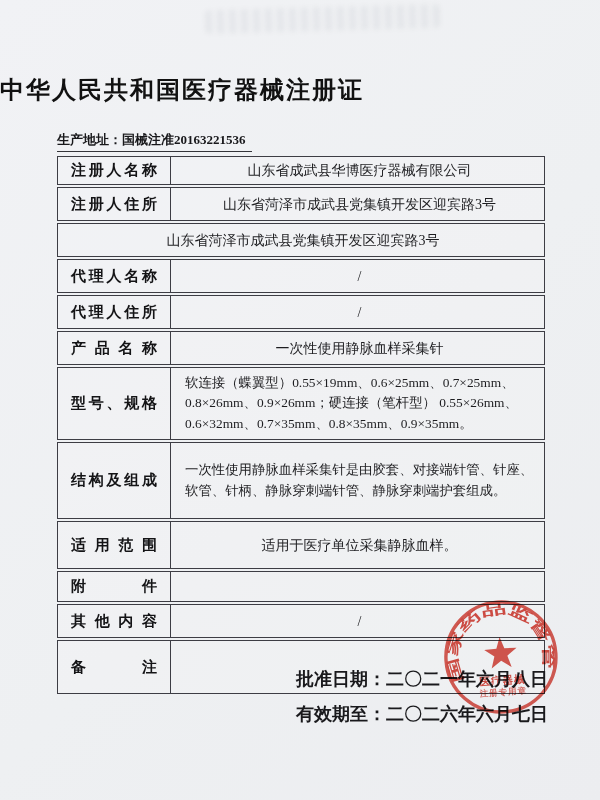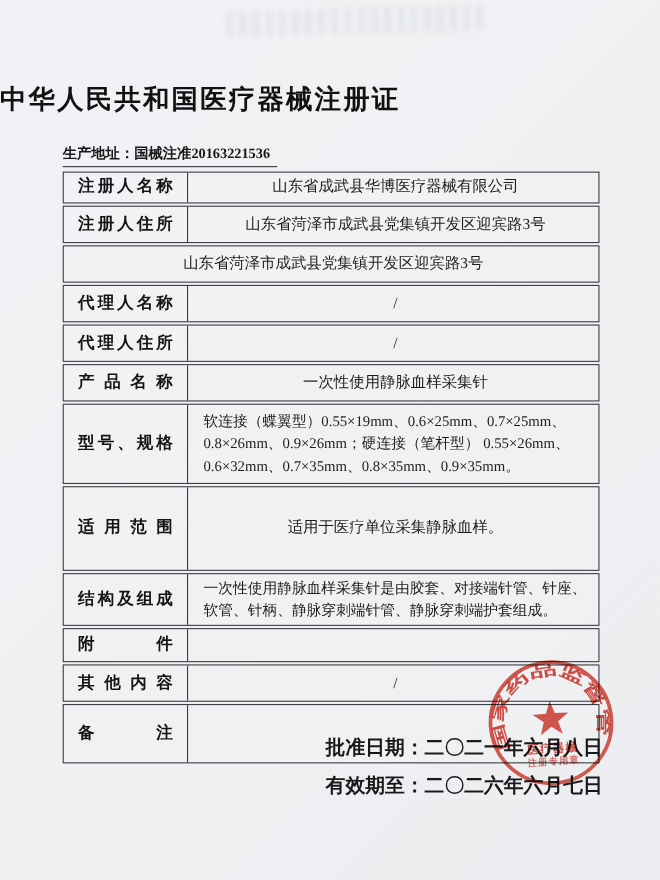--- a/index.html
+++ b/index.html
@@ -122,34 +122,34 @@
         </div>
     </div>
     <div class="row dense">
       <div class="cell-label">
           <span>型号、规格</span>
         </div>
       <div class="cell-value">
           <span>软连接（蝶翼型）0.55×19mm、0.6×25mm、0.7×25mm、0.8×26mm、0.9×26mm；硬连接（笔杆型） 0.55×26mm、0.6×32mm、0.7×35mm、0.8×35mm、0.9×35mm。</span>
         </div>
     </div>
+    <div class="row dense">
+      <div class="cell-label">
+          <span>结构及组成</span>
+        </div>
+      <div class="cell-value">
+          <span>一次性使用静脉血样采集针是由胶套、对接端针管、针座、软管、针柄、静脉穿刺端针管、静脉穿刺端护套组成。</span>
+        </div>
+    </div>
     <div class="row">
       <div class="cell-label">
           <span>适用范围</span>
         </div>
       <div class="cell-value">
           <span>适用于医疗单位采集静脉血样。</span>
-        </div>
-    </div>
-    <div class="row dense">
-      <div class="cell-label">
-          <span>结构及组成</span>
-        </div>
-      <div class="cell-value">
-          <span>一次性使用静脉血样采集针是由胶套、对接端针管、针座、软管、针柄、静脉穿刺端针管、静脉穿刺端护套组成。</span>
         </div>
     </div>
     <div class="row">
       <div class="cell-label">
           <span>附件</span>
         </div>
     </div>
     <div class="row">
       <div class="cell-label">
           <span>其他内容</span>

